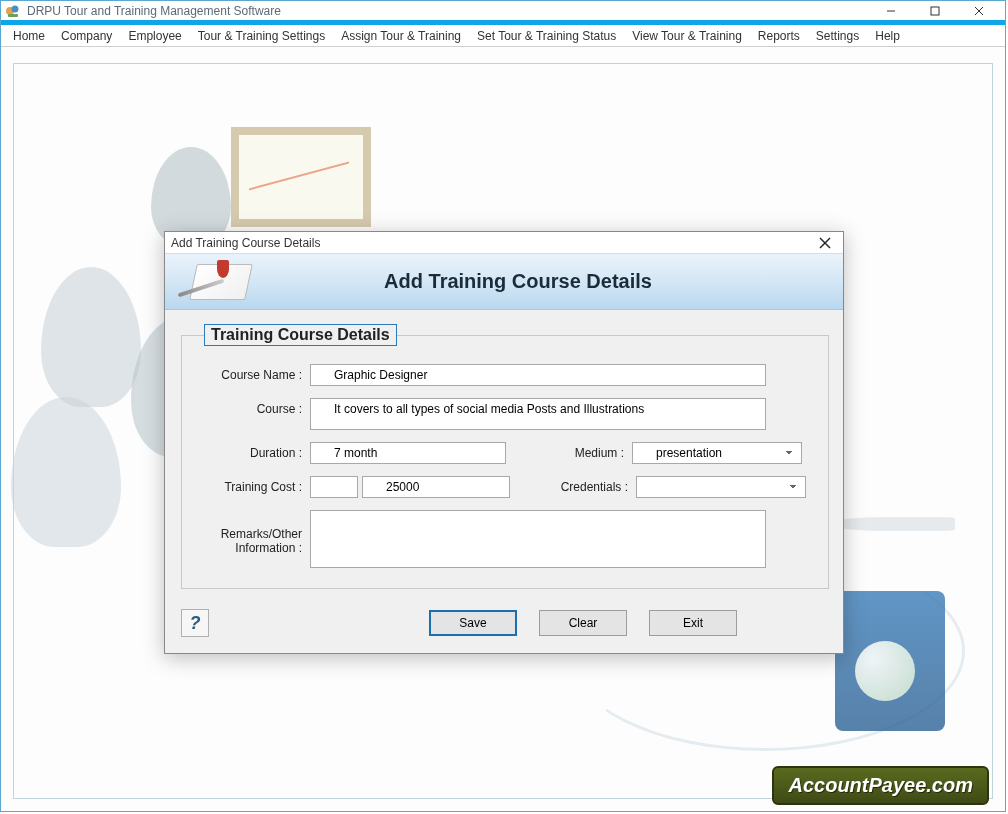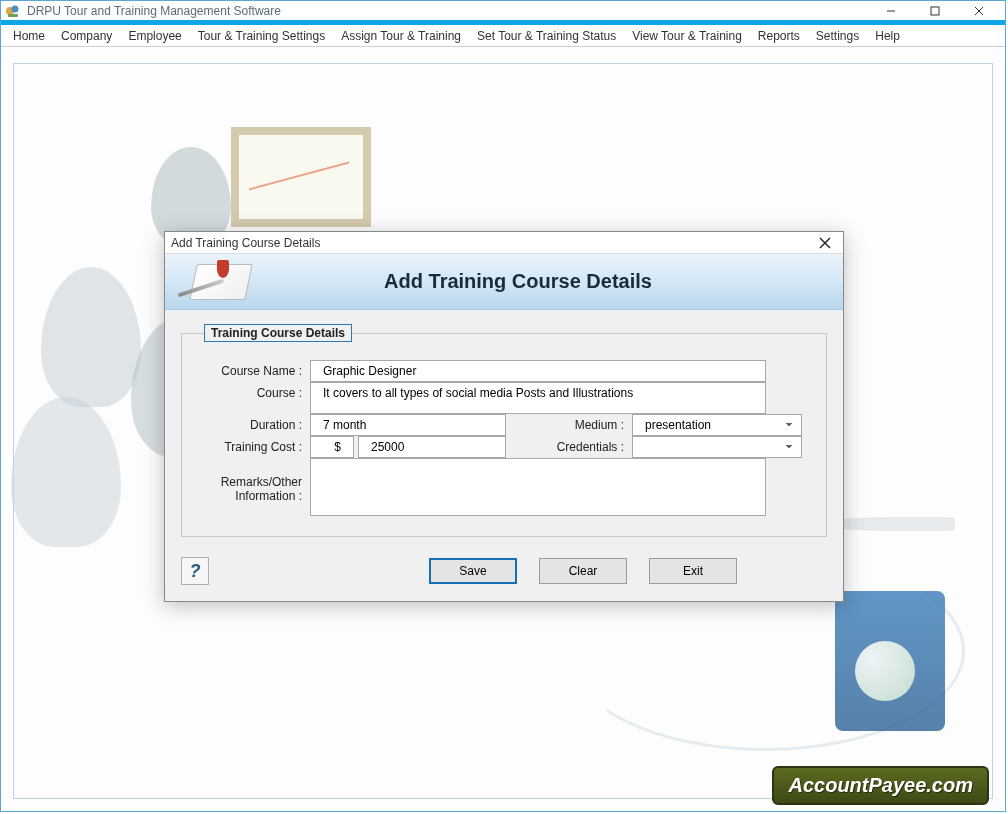--- a/index.html
+++ b/index.html
@@ -220,43 +220,43 @@
   background: #f0f0f0;
   padding: 18px 22px 20px 22px;
   position: relative;
 }
 fieldset.group legend {
   padding: 1px 6px;
   background: #f0f0f0;
   border: 1px solid #2a7ab8;
   font-weight: bold;
   color: #222;
-  font-size: 12px;
+  font-size: 16px;
 }
 .row {
   display: flex;
   align-items: flex-start;
-  margin-bottom: 0;
+  margin-bottom: 12px;
 }
 .row:last-child { margin-bottom: 0; align-items: center; }
 .lbl {
   width: 106px;
   text-align: right;
   padding-right: 8px;
   padding-top: 4px;
   font-size: 12px;
   color: #222;
 }
 .lbl.sm { width: 90px; }
 input[type=text], textarea, select {
   font-family: inherit;
   font-size: 12px;
   background: #fff;
   border: 1px solid #a8a8a8;
-  padding: 3px 12px;
+  padding: 3px 23px;
 }
 input[type=text] { height: 22px; }
 textarea { resize: none; overflow-y: scroll; }
 select {
   height: 22px;
   -webkit-appearance: none; appearance: none;
   background-image: linear-gradient(45deg, transparent 50%, #666 50%), linear-gradient(135deg, #666 50%, transparent 50%);
   background-position: calc(100% - 12px) 8px, calc(100% - 8px) 8px;
   background-size: 4px 4px, 4px 4px;
   background-repeat: no-repeat;

